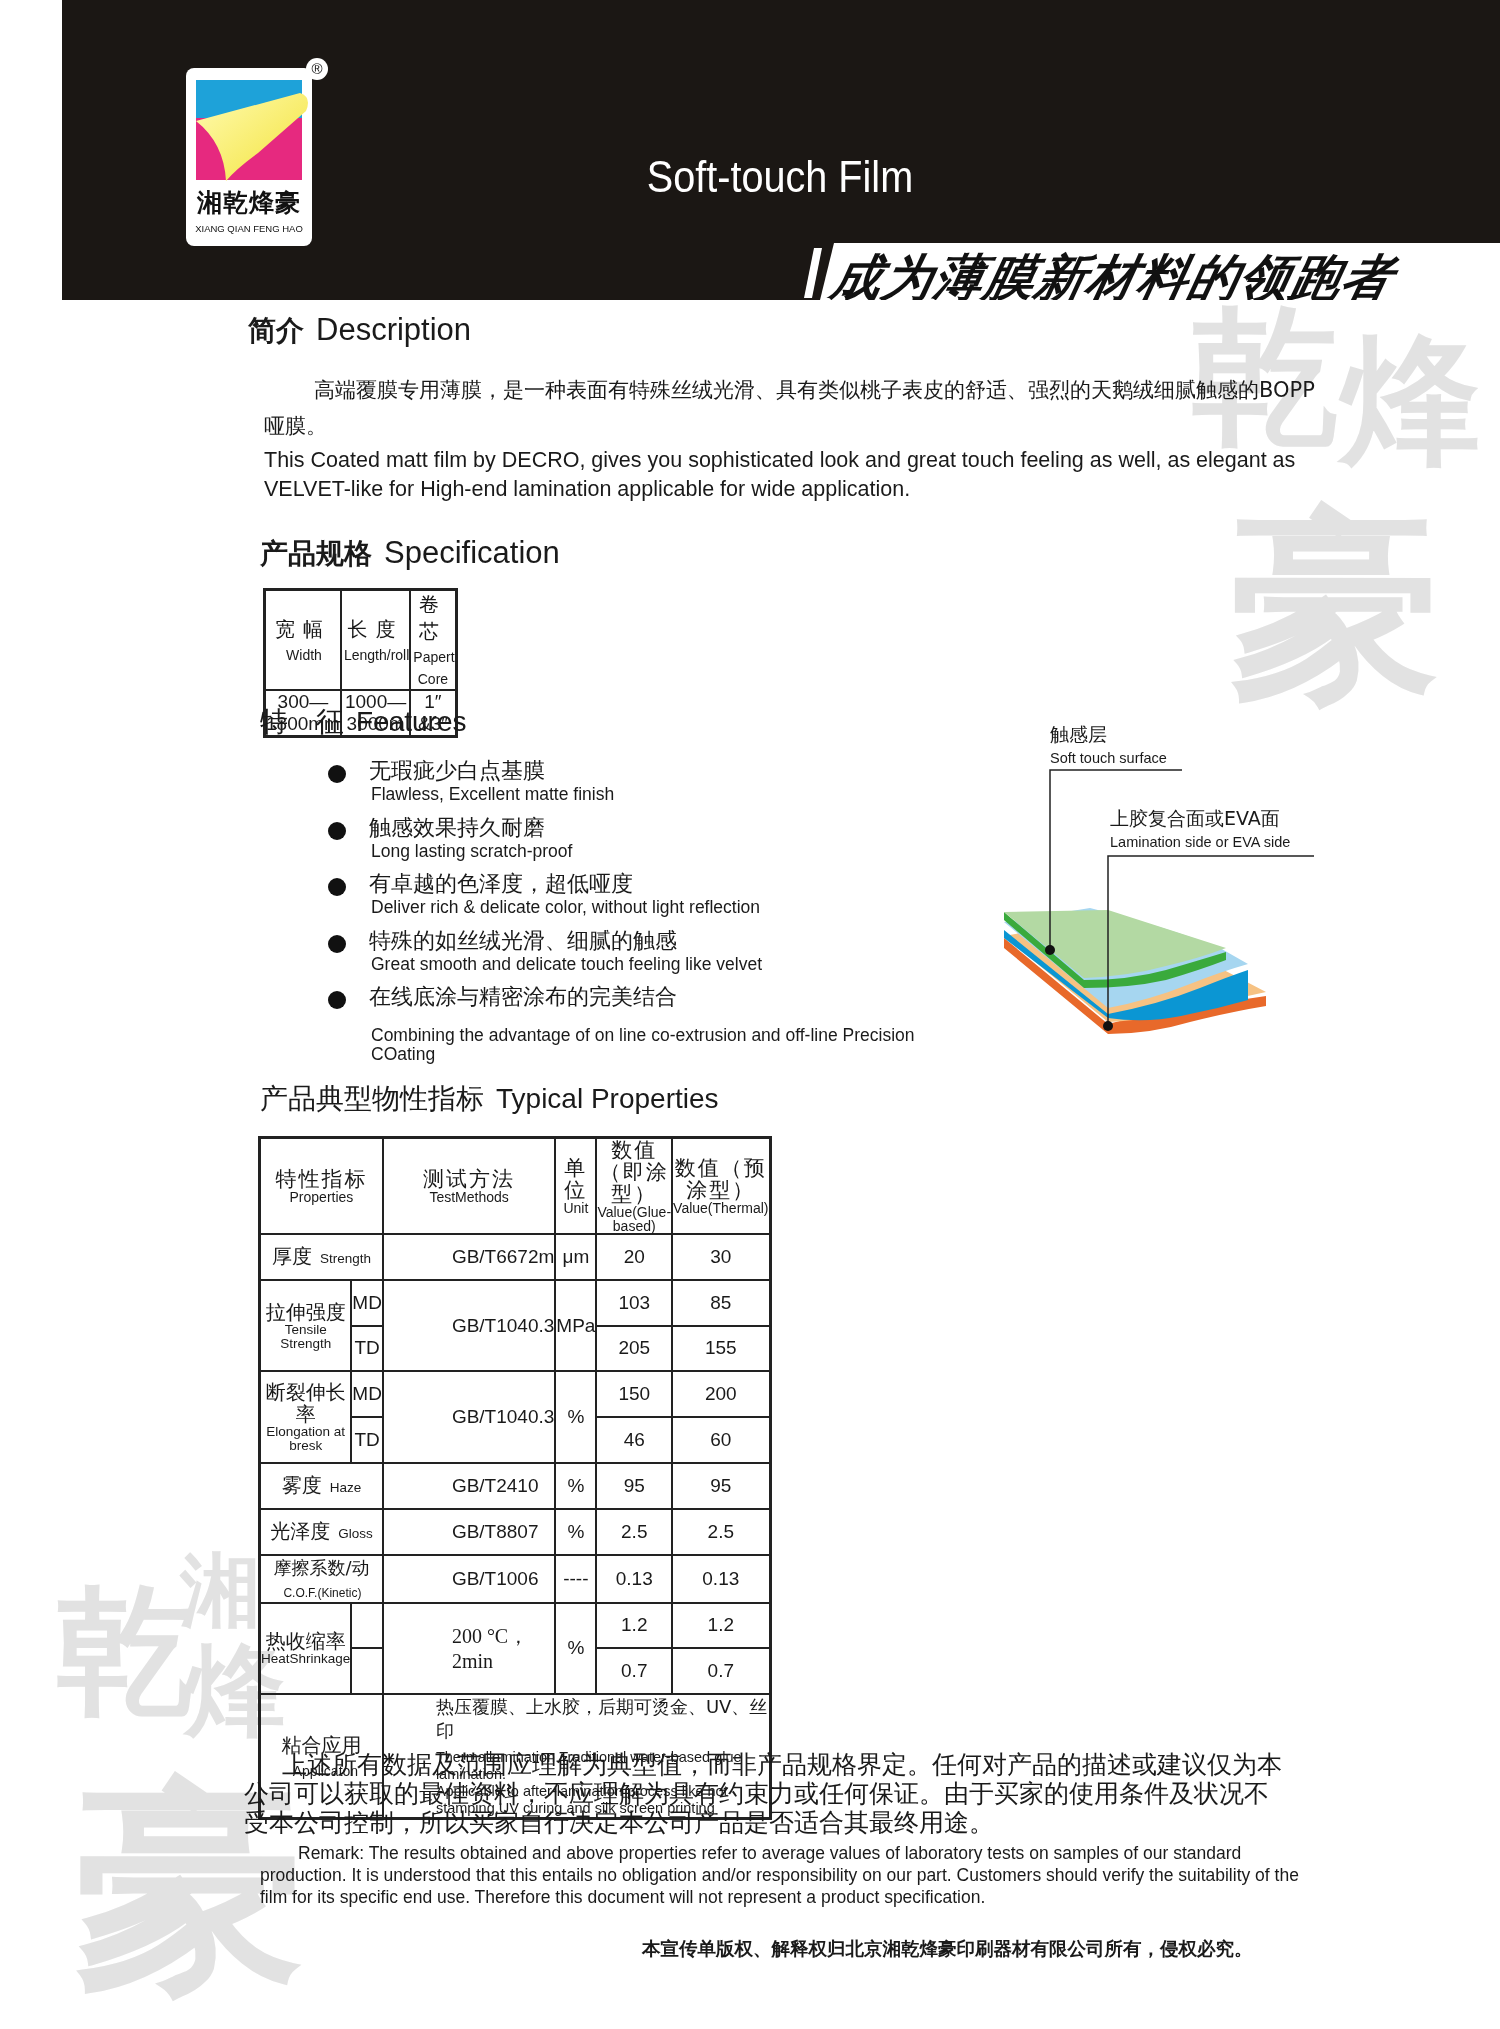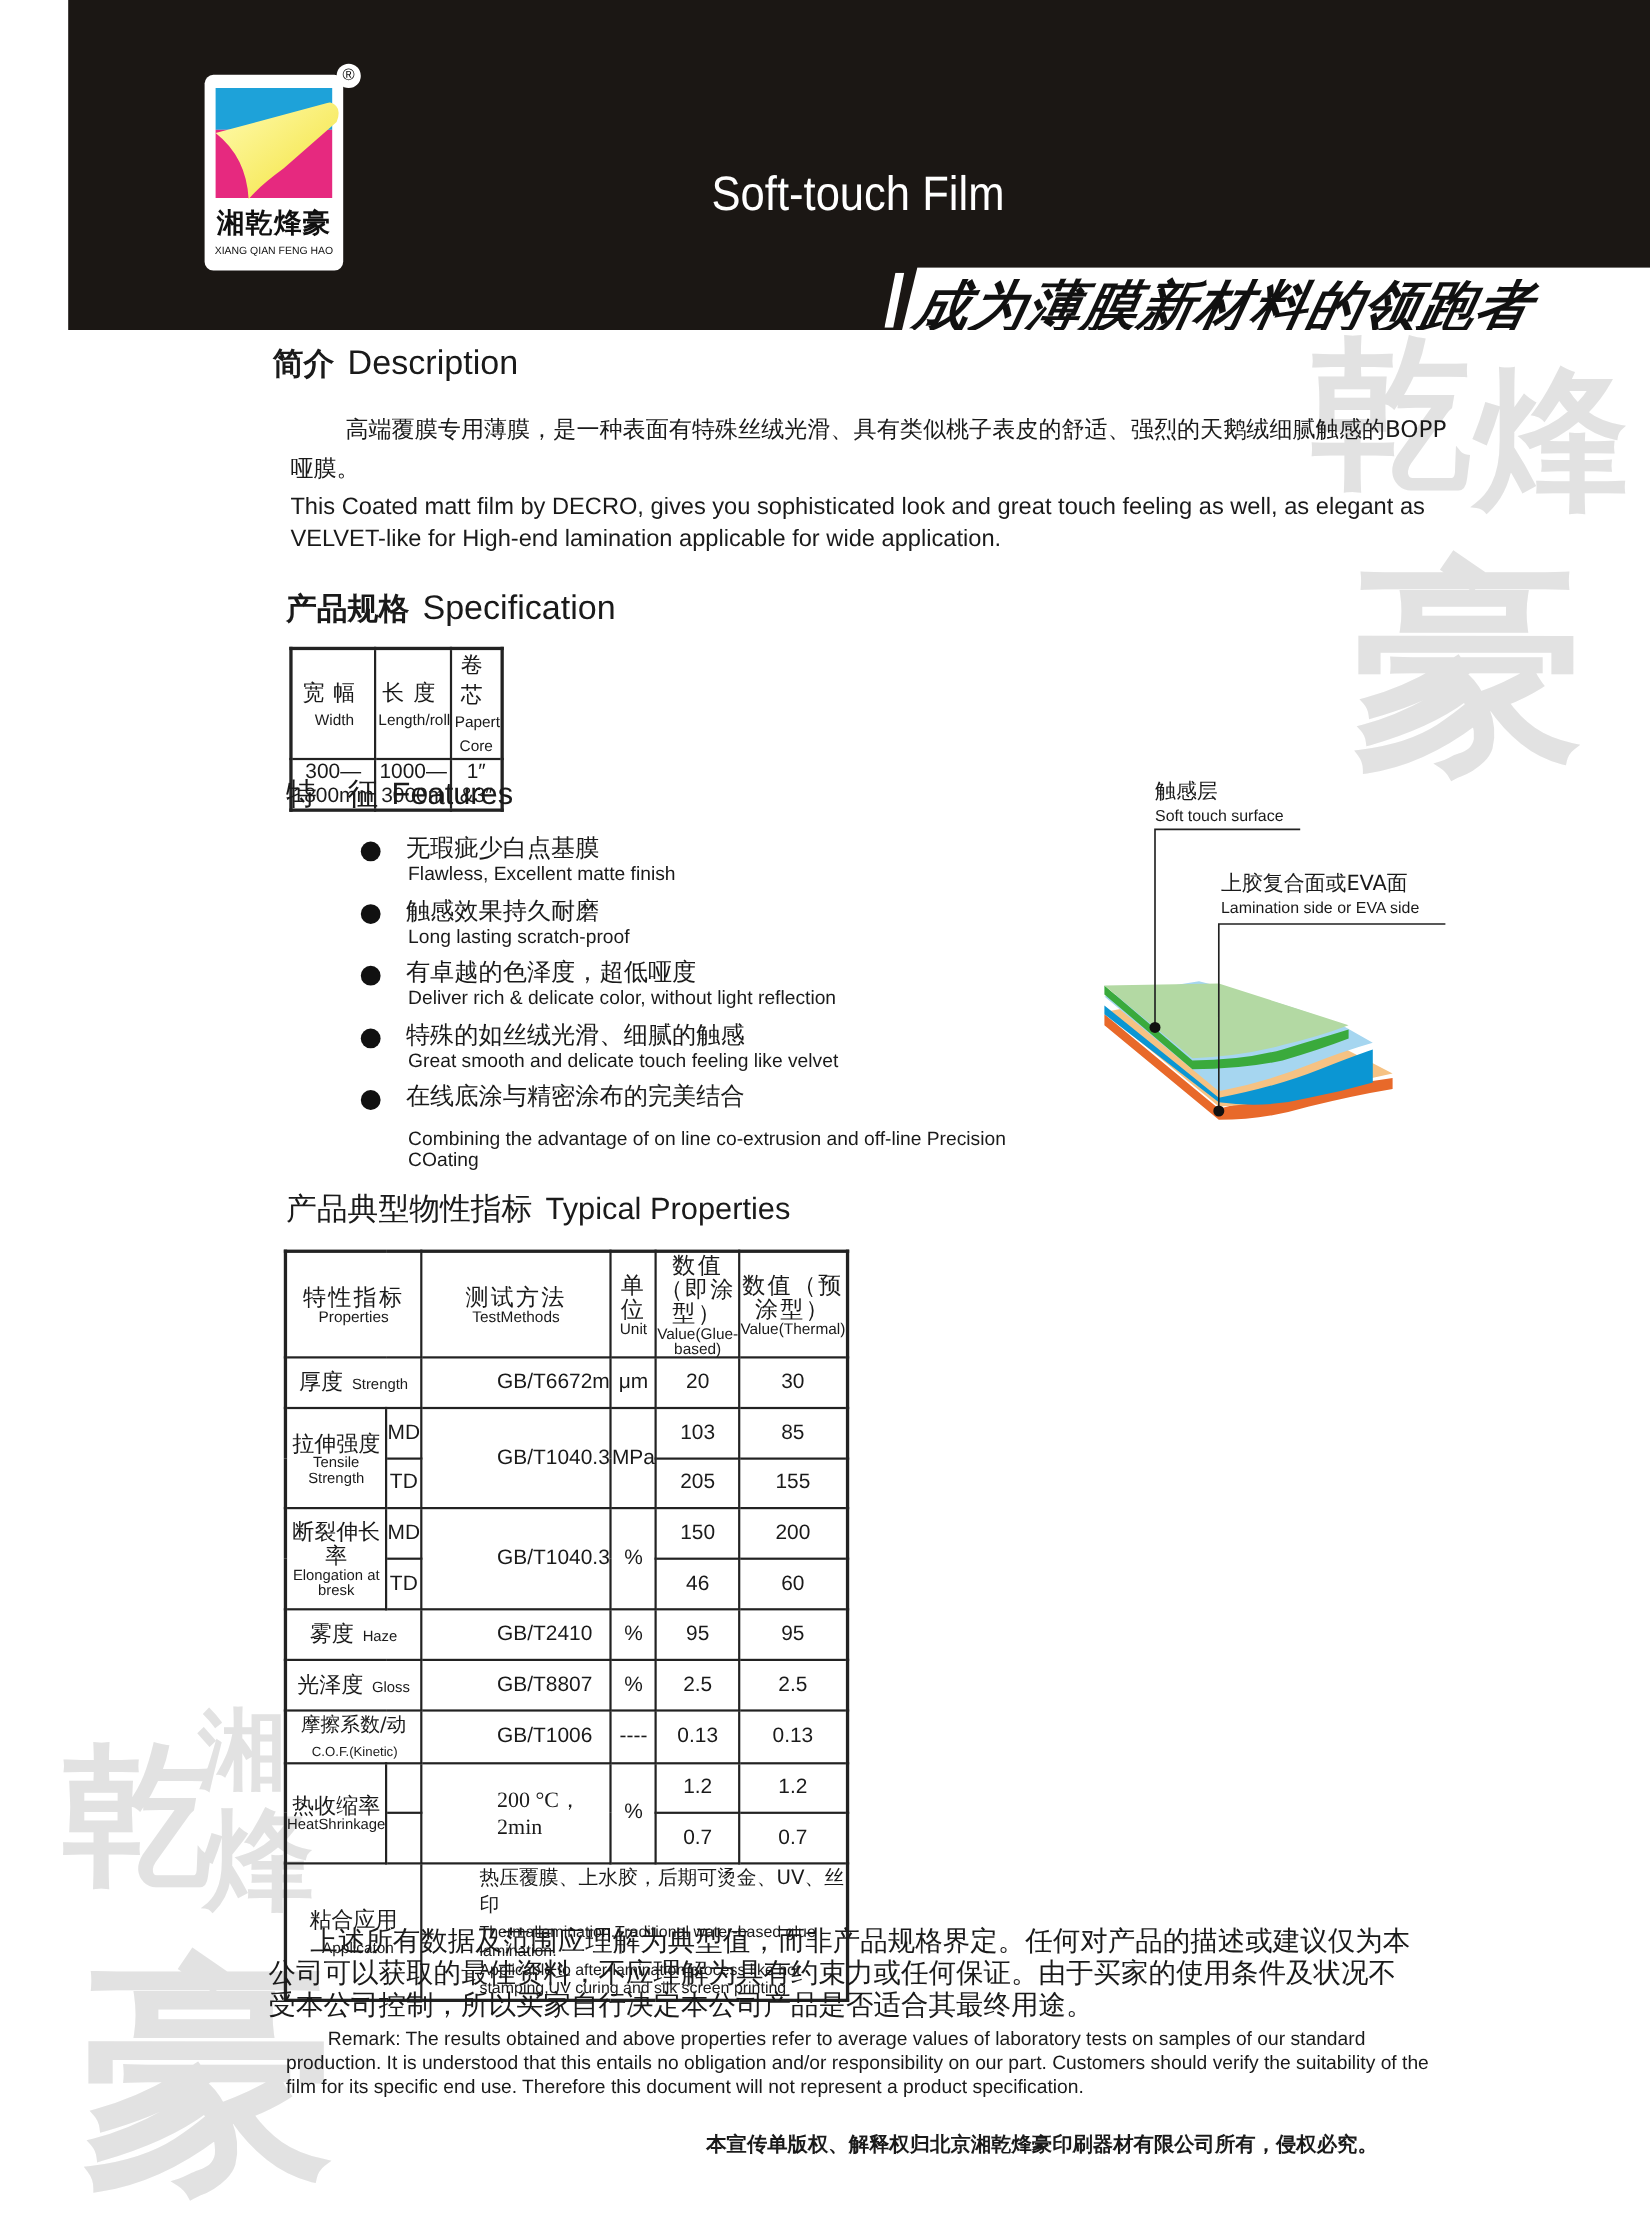--- a/index.html
+++ b/index.html
@@ -42,21 +42,21 @@
   table.spec td .en { font-size: 14px; margin-left: 2px; }
 
   
   .feat-list { position: absolute; left: 328px; top: 756px; }
   .feat { position: relative; height: 56.5px; }
   .feat .dot { position: absolute; left: 0; top: 9px; width: 18px; height: 18px; border-radius: 50%; background: #111; }
   .feat .cn { position: absolute; left: 41px; top: 0; font-size: 22px; white-space: nowrap; font-family: "DejaVu Sans", sans-serif; }
   .feat .en { position: absolute; left: 43px; top: 29px; font-size: 17.5px; white-space: nowrap; width: 640px; line-height: 19px; }
 
   
-  .diagram { position: absolute; left: 990px; top: 692px; width: 340px; height: 340px; }
+  .diagram { position: absolute; left: 990px; top: 708px; width: 340px; height: 340px; }
   .diagram .lbl { position: absolute; white-space: nowrap; }
   .diagram .lbl .cn { font-size: 19px; font-family: "DejaVu Sans", sans-serif; }
   .diagram .lbl .en { font-size: 14.5px; display: block; margin-top: 2px; }
 
   
   table.props { position: absolute; left: 258px; top: 1136px; border-collapse: collapse; border: 3px solid #222; table-layout: fixed; }
   table.props td { border: 2px solid #222; text-align: center; vertical-align: middle; font-size: 19px; height: 45.8px; padding: 0; }
   table.props .hcell .cn { display: block; font-size: 21px; letter-spacing: 2px; line-height: 22px; font-family: "DejaVu Sans", sans-serif; }
   table.props .hcell .en { display: block; font-size: 14px; line-height: 14px; }
   table.props .pcell .cn { font-size: 20px; font-family: "DejaVu Sans", sans-serif; }

